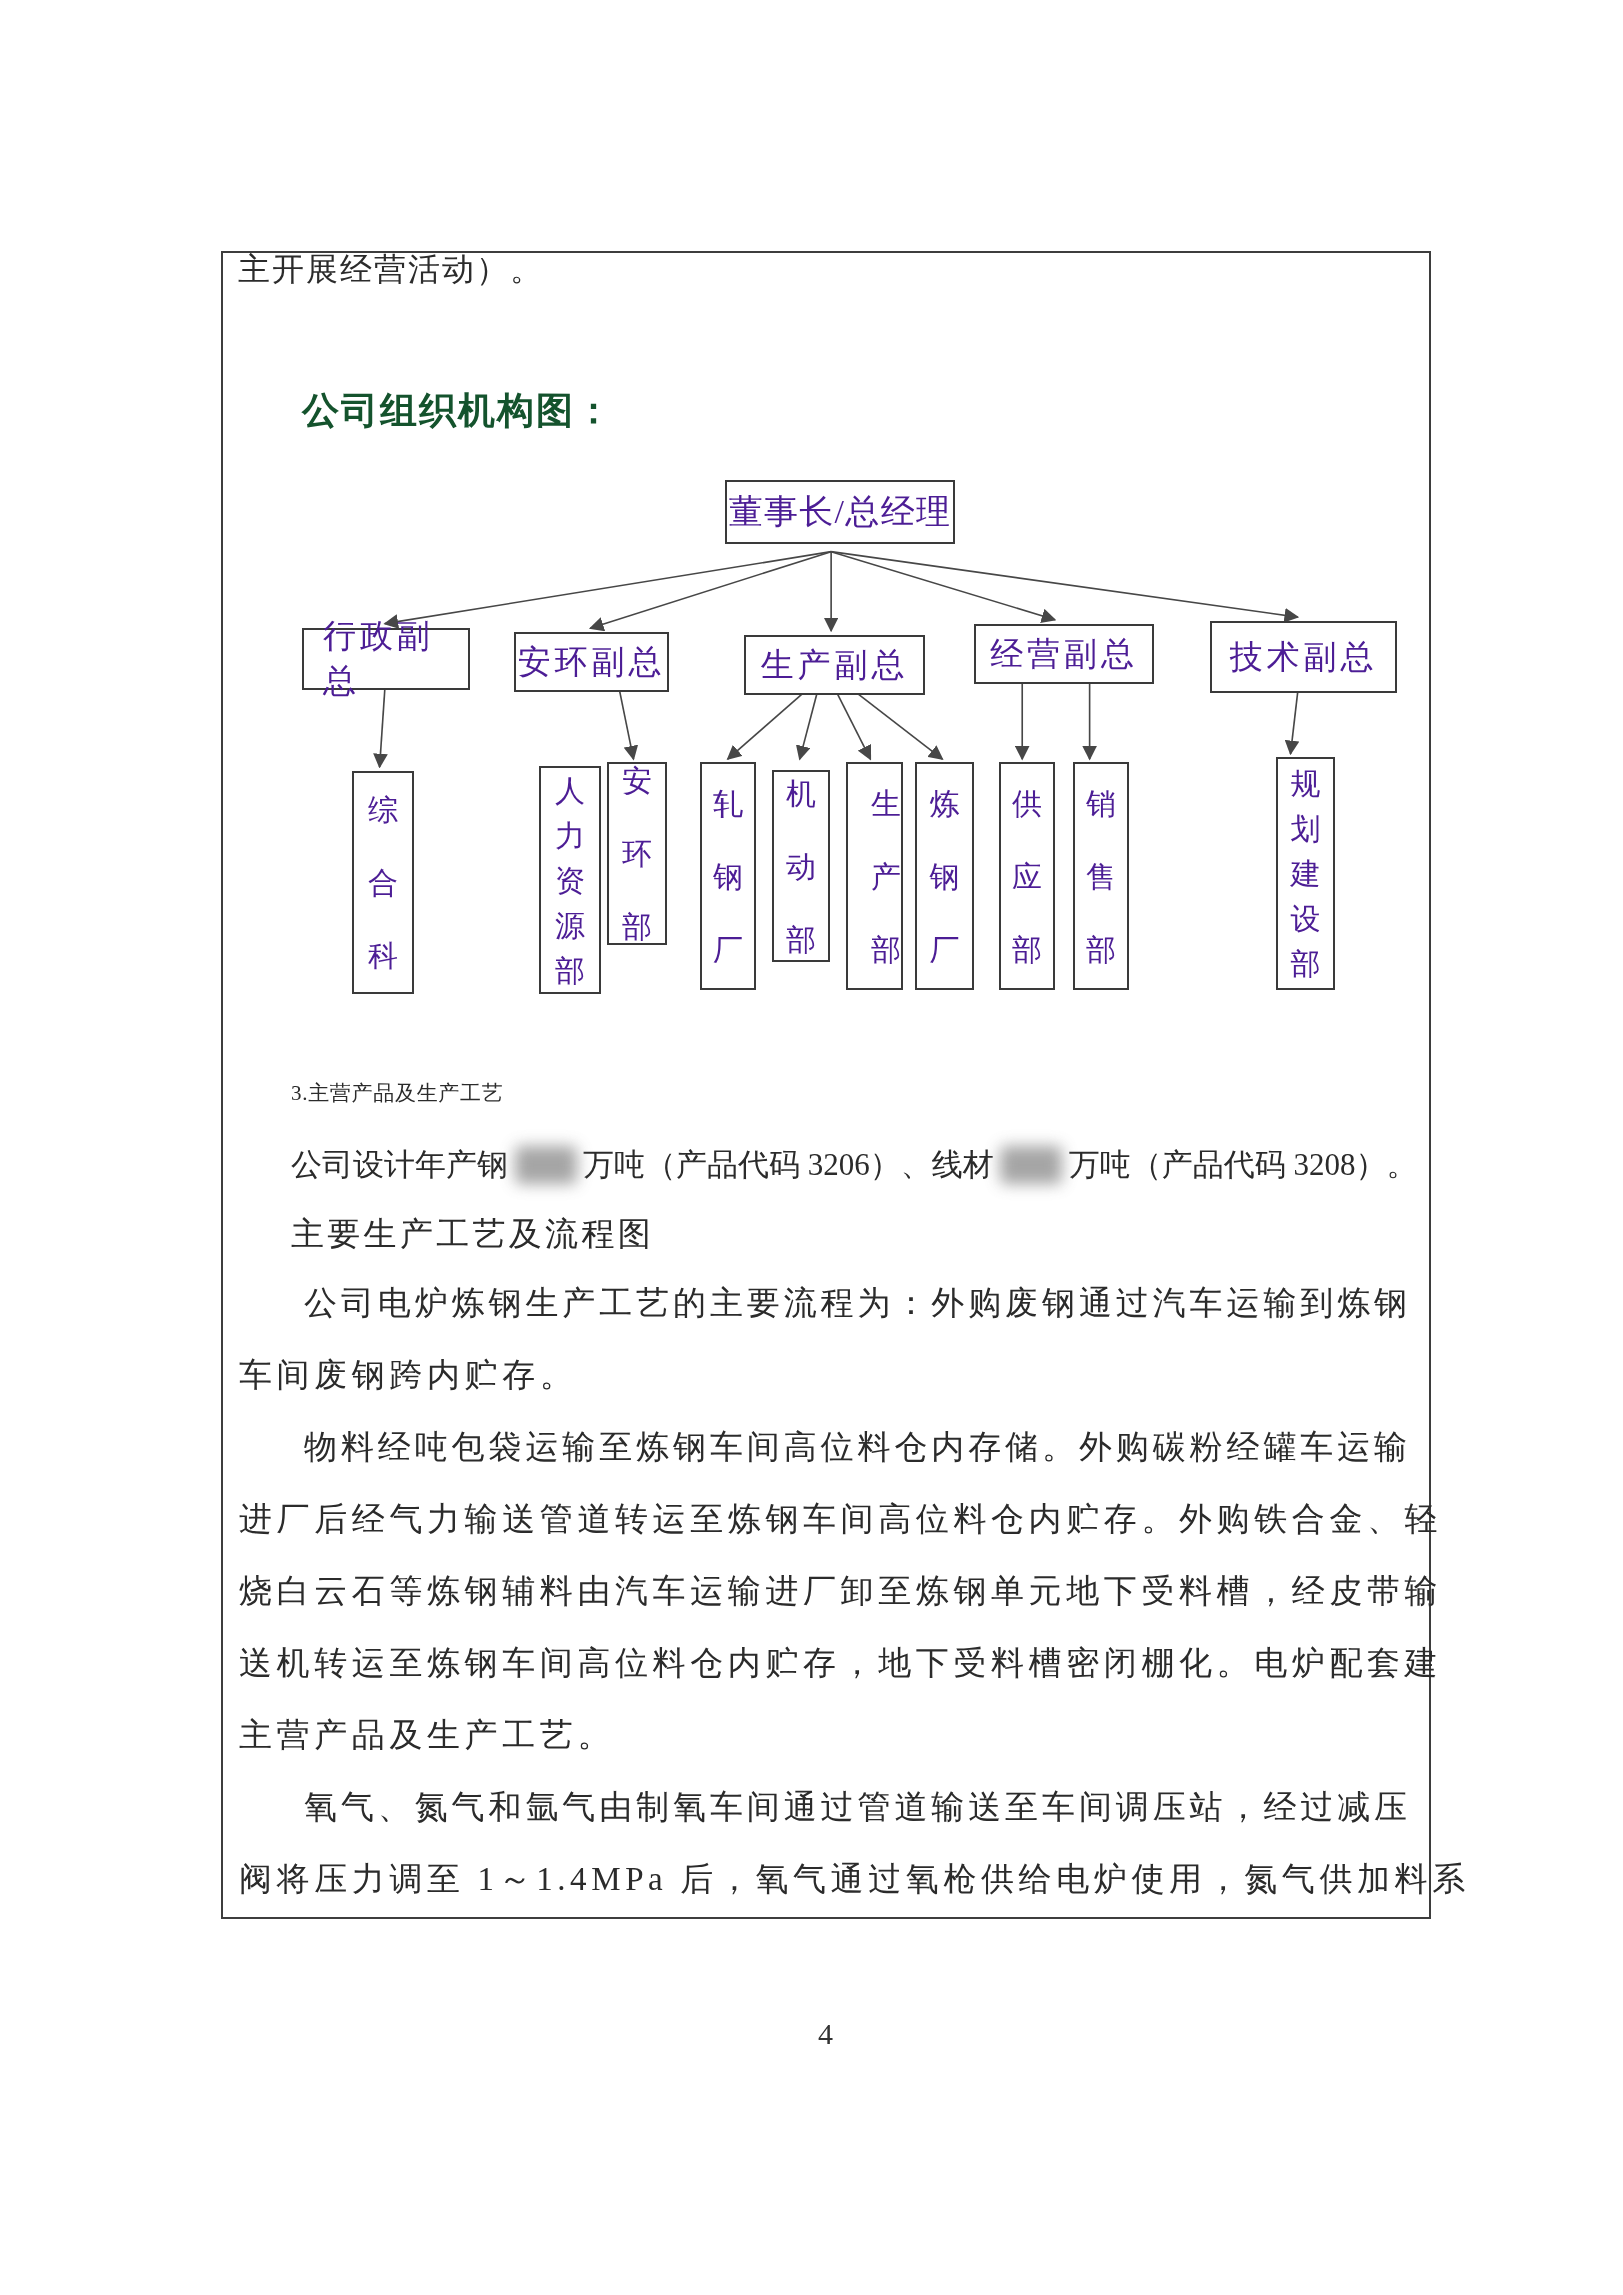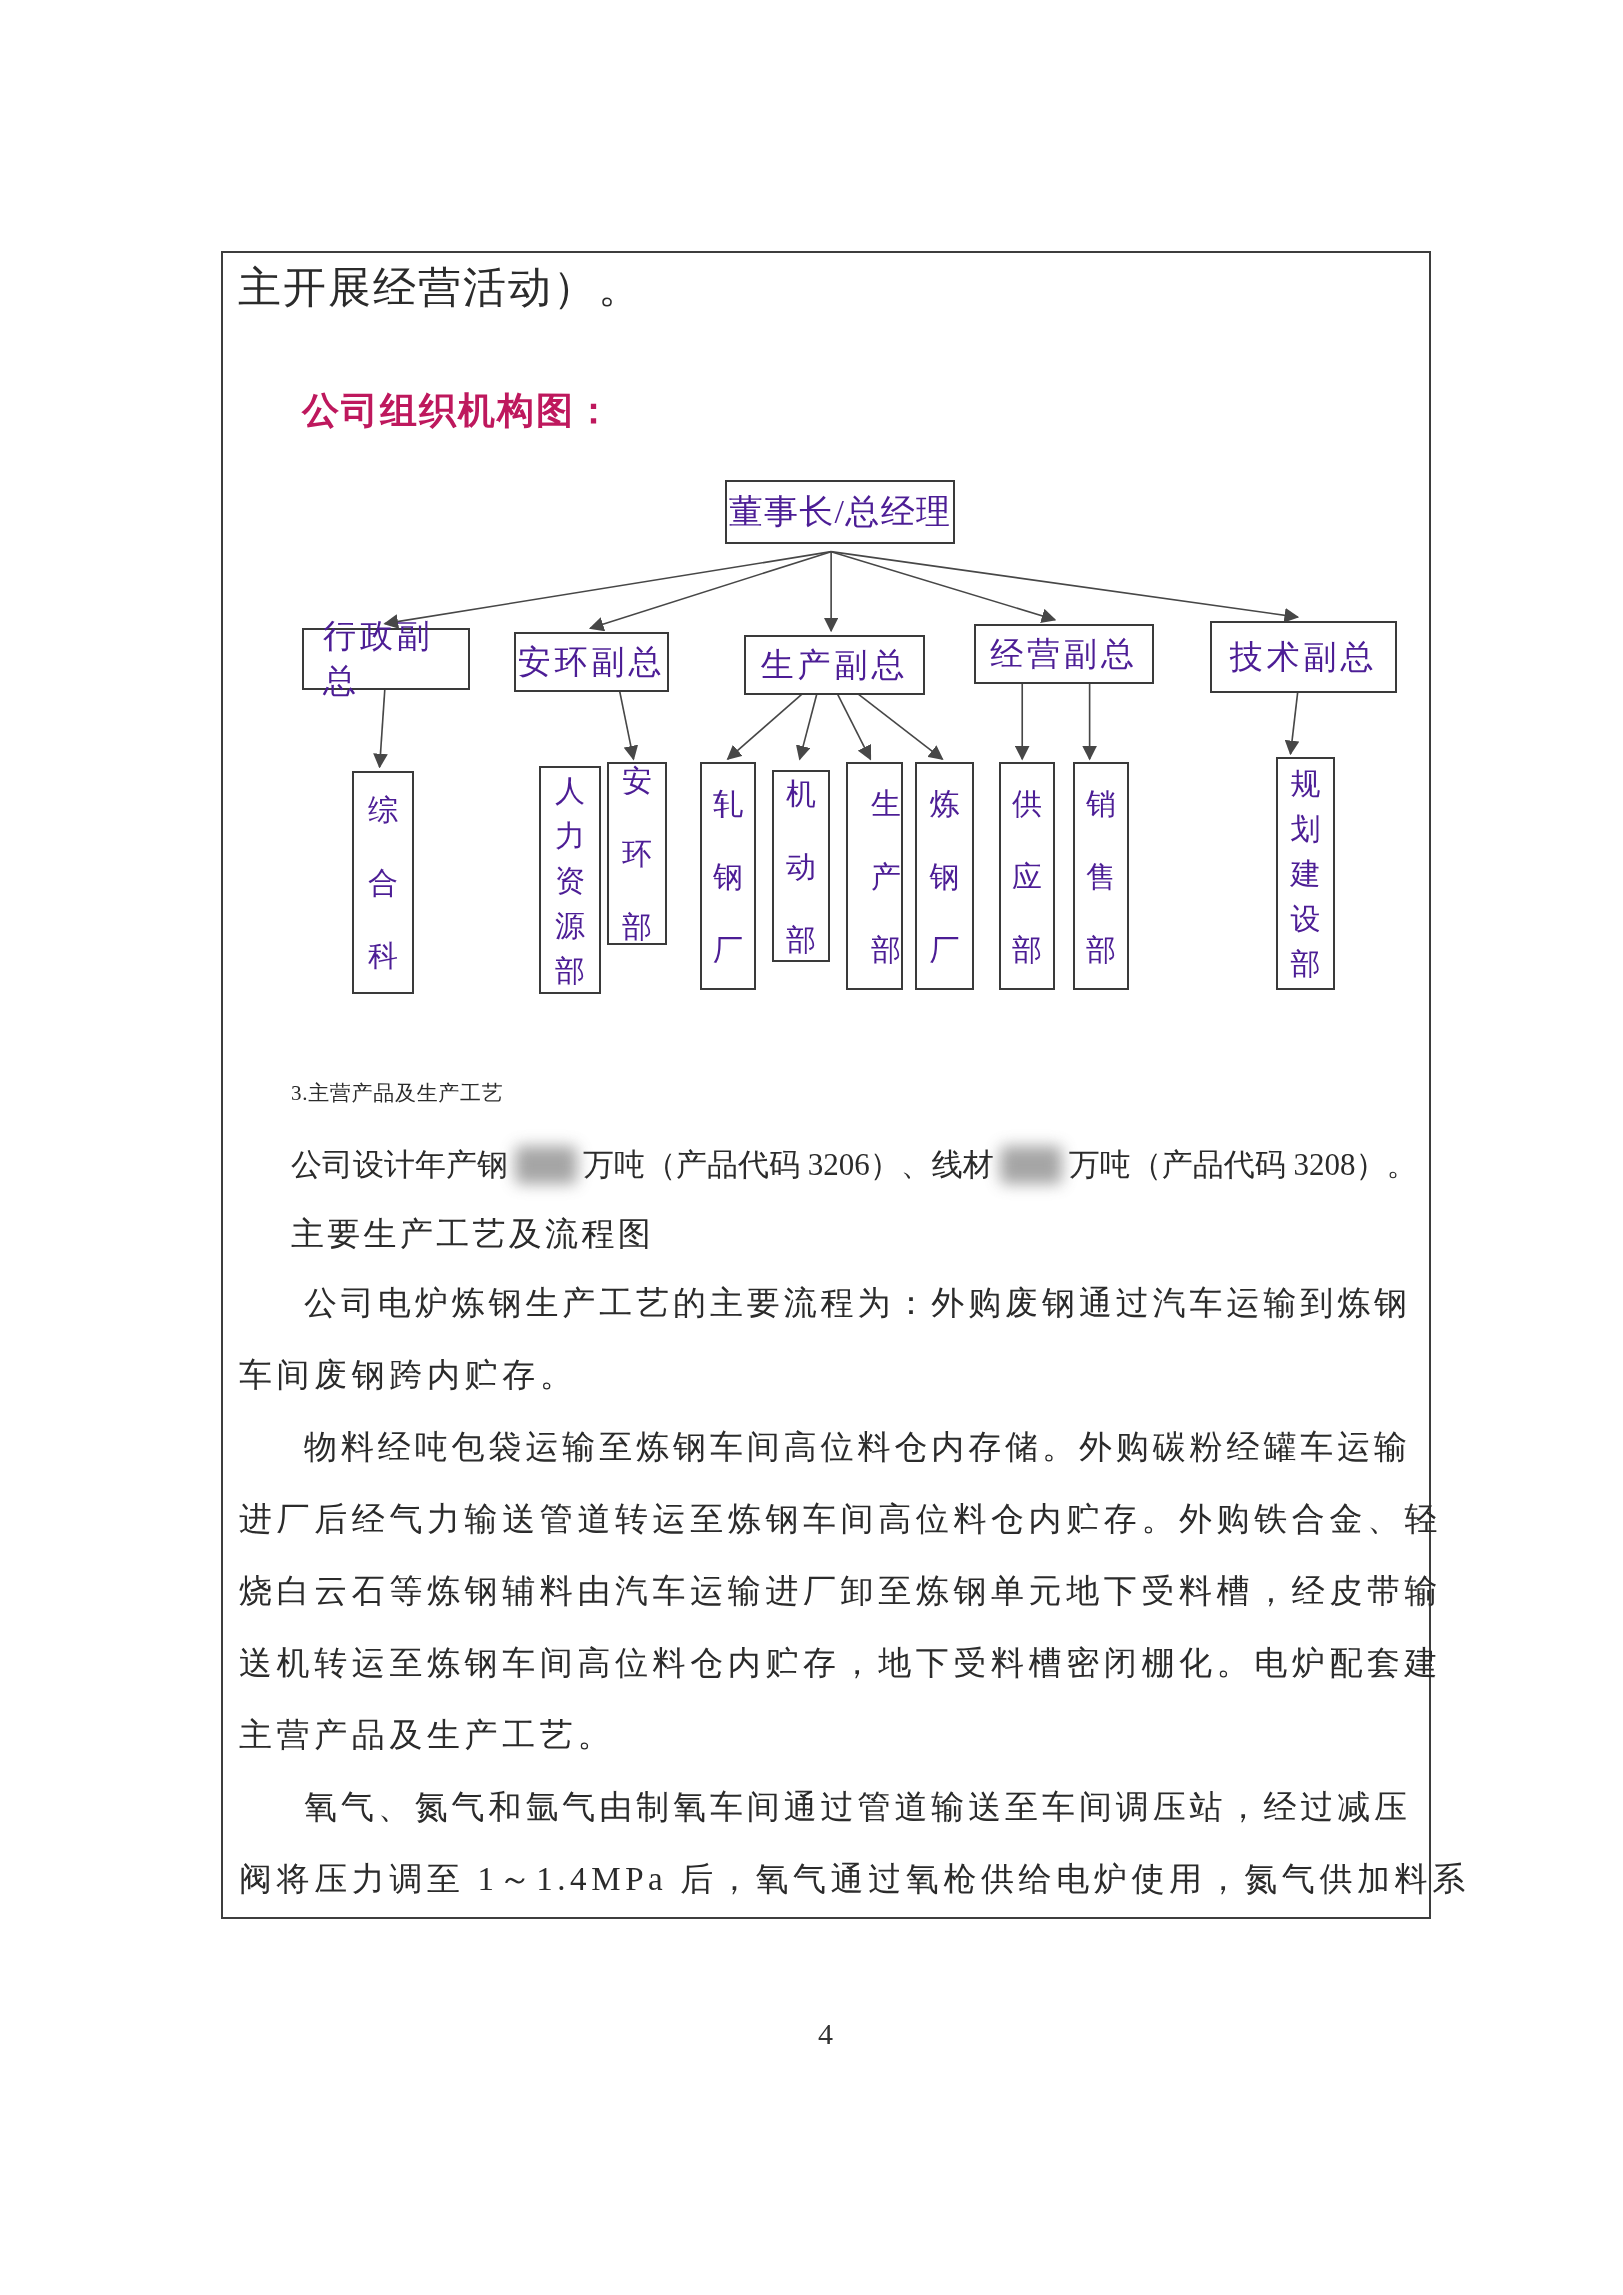--- a/index.html
+++ b/index.html
@@ -6,22 +6,22 @@
   .page{
     position:relative;width:1623px;height:2295px;background:#ffffff;
     color:#2b2b2b;font-family:"Liberation Serif","DejaVu Serif",serif;
     overflow:hidden;
   }
   .frame{
     position:absolute;left:221px;top:251px;width:1206px;height:1664px;
     border:2px solid #3d3d3d;background:#ffffff;
   }
   .t{position:absolute;white-space:nowrap;}
-  .intro{left:238px;top:259px;font-size:43px;letter-spacing:2px;}
-  .org-title{left:302px;top:386px;font-size:37px;font-weight:bold;letter-spacing:2px;color:#be185d;}
+  .intro{left:238px;top:248px;font-size:32px;letter-spacing:2px;}
+  .org-title{left:302px;top:386px;font-size:37px;font-weight:bold;letter-spacing:2px;color:#14532d;}
   .sec-h{left:291px;top:1079px;font-size:21px;letter-spacing:0.7px;}
   .capacity{left:291px;top:1144px;font-size:31px;letter-spacing:0;display:flex;align-items:center;}
   .capacity .blur{
     display:inline-block;width:62px;height:38px;margin:0 6.5px;border-radius:5.2px;
     background:#8f8f8f;filter:blur(7.2px);opacity:.8;
   }
   .sub-h{left:291px;top:1212px;font-size:33px;letter-spacing:3.3px;}
   .para{position:absolute;left:239px;top:1267px;width:1178px;font-size:33px;letter-spacing:4.6px;}
   .para .pl{height:72px;line-height:72px;white-space:nowrap;}
   .para .indent{padding-left:65px;letter-spacing:3.9px;}

